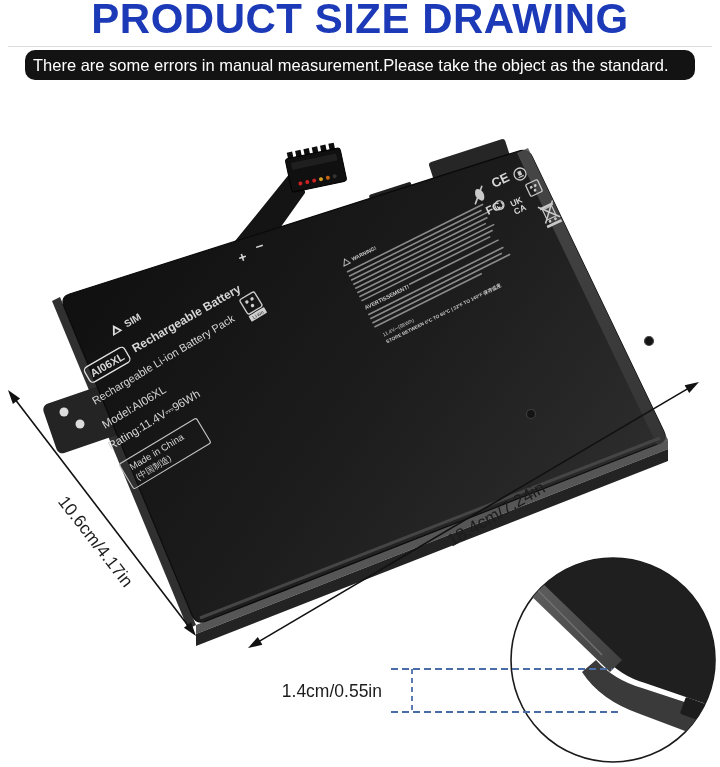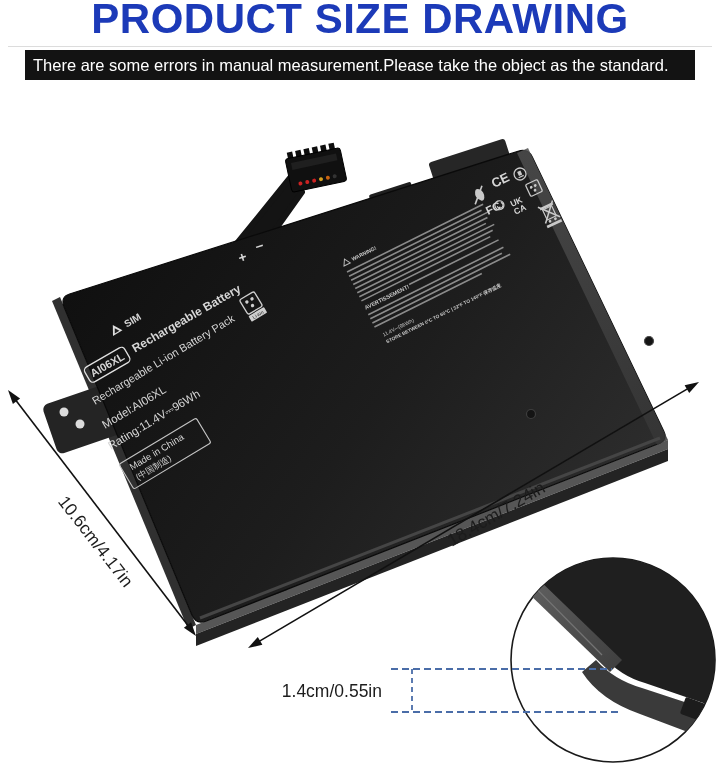--- a/index.html
+++ b/index.html
@@ -13,21 +13,21 @@
     font-size:42px;font-weight:800;letter-spacing:.5px;color:#1c3ab8;
     margin:0;line-height:46px;white-space:nowrap;
   }
   .rule{
     position:absolute;left:8px;top:46px;width:704px;height:1px;
     background:#c9c9c9;opacity:.65;
   }
   .disclaimer{
     position:absolute;left:25px;top:50px;width:670px;height:30px;
     background:#131313;color:#ffffff;font-size:16.5px;line-height:30px;
-    padding-left:8px;box-sizing:border-box;white-space:nowrap;
+    padding-left:8px;box-sizing:border-box;white-space:nowrap;border-radius:10px;
   }
   svg{position:absolute;left:0;top:0;}
   svg text{font-family:"Liberation Sans","DejaVu Sans",sans-serif;}
   .batt-print{fill:#d6d6d6;}
   .dim-label{fill:#1c1c1c;font-size:17.5px;}
 </style>
 </head>
 <body>
 
 <h1 class="title">PRODUCT SIZE DRAWING</h1>

